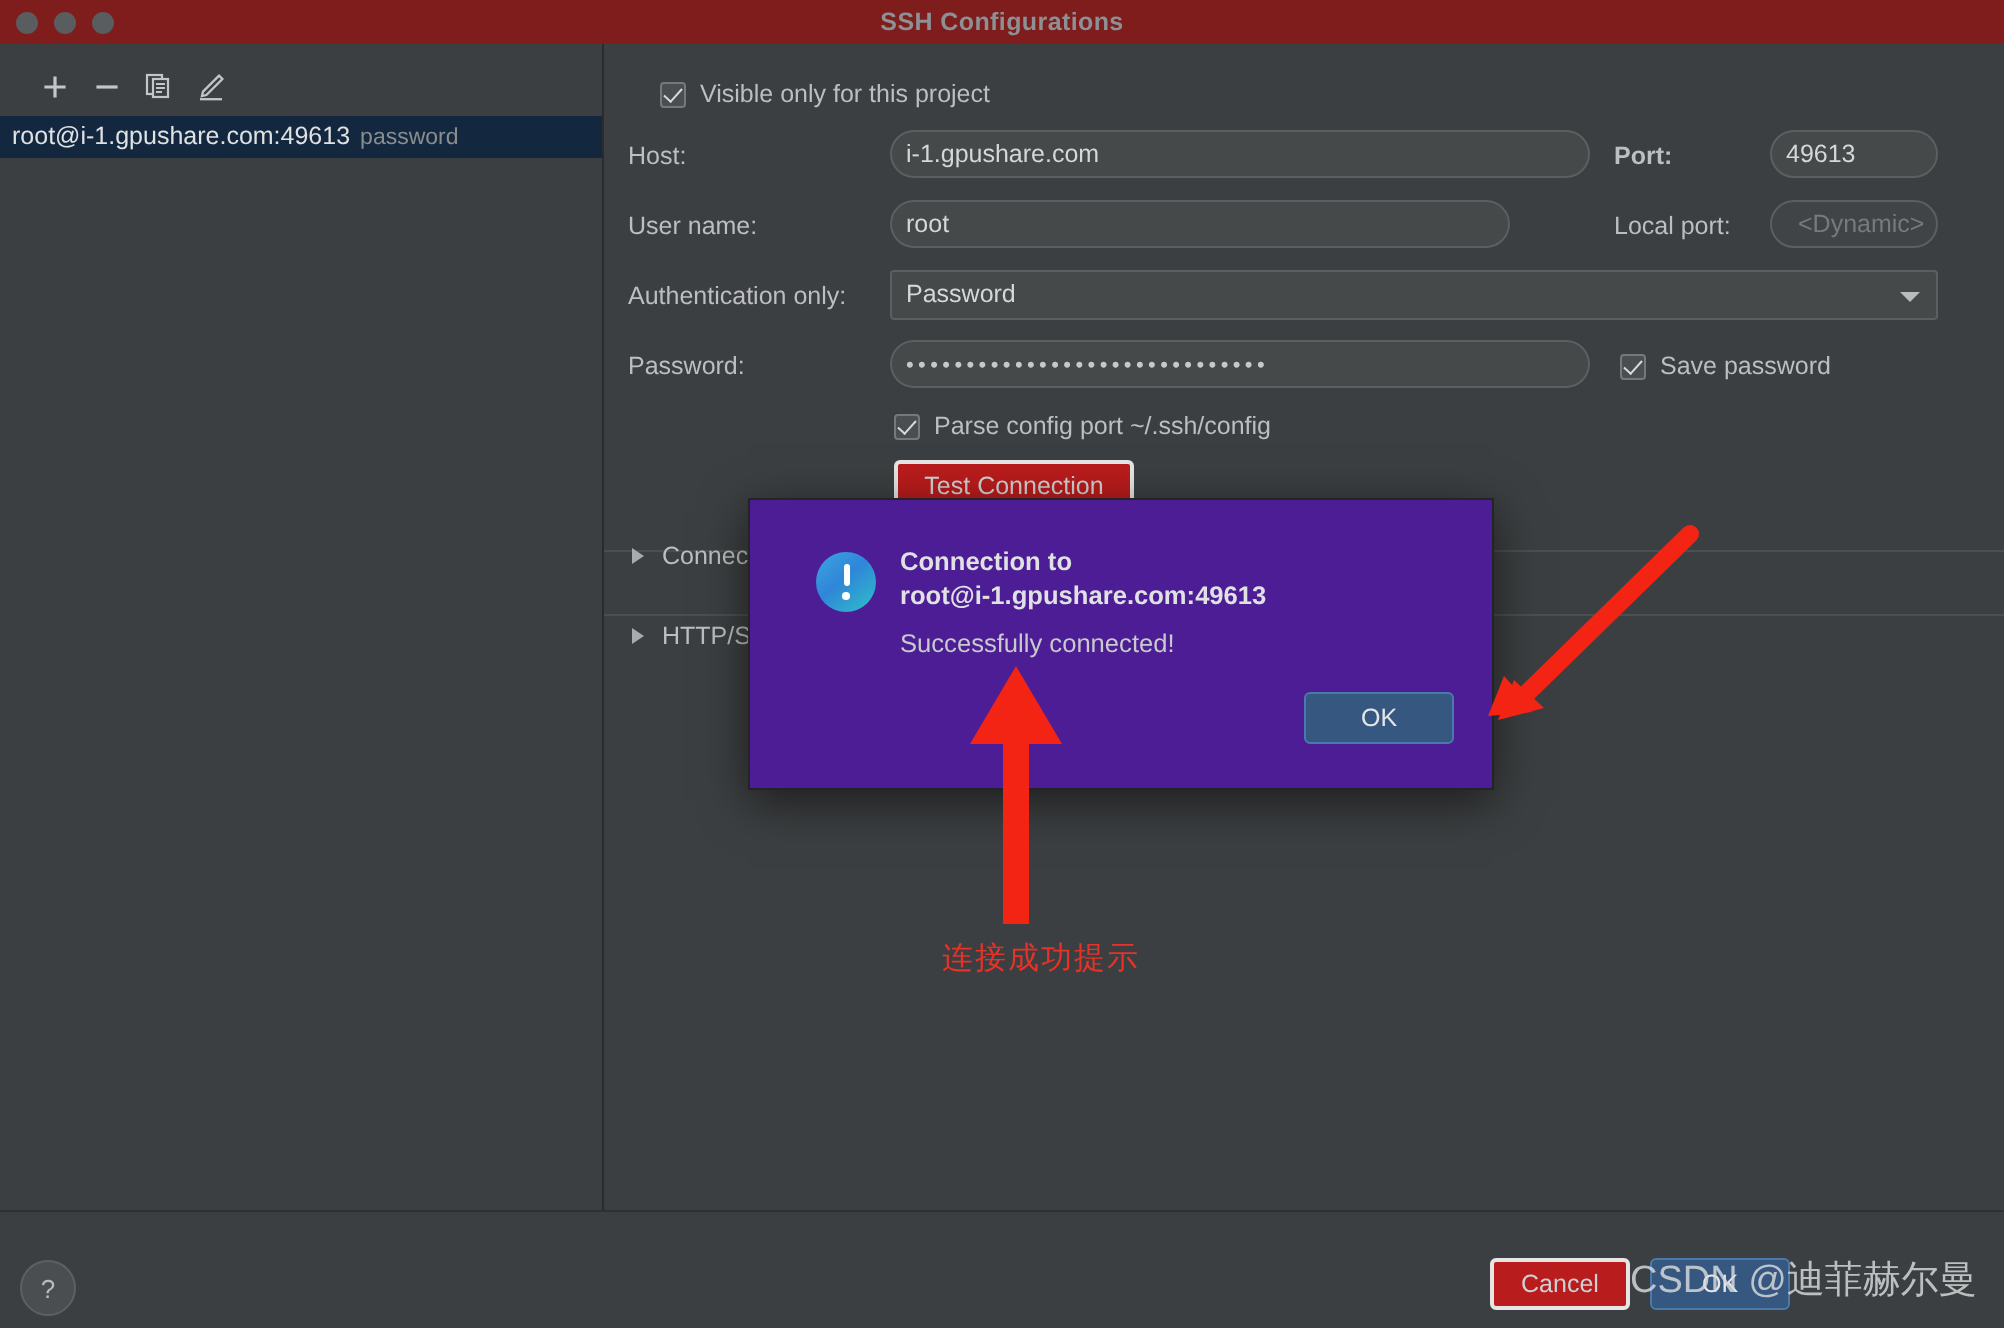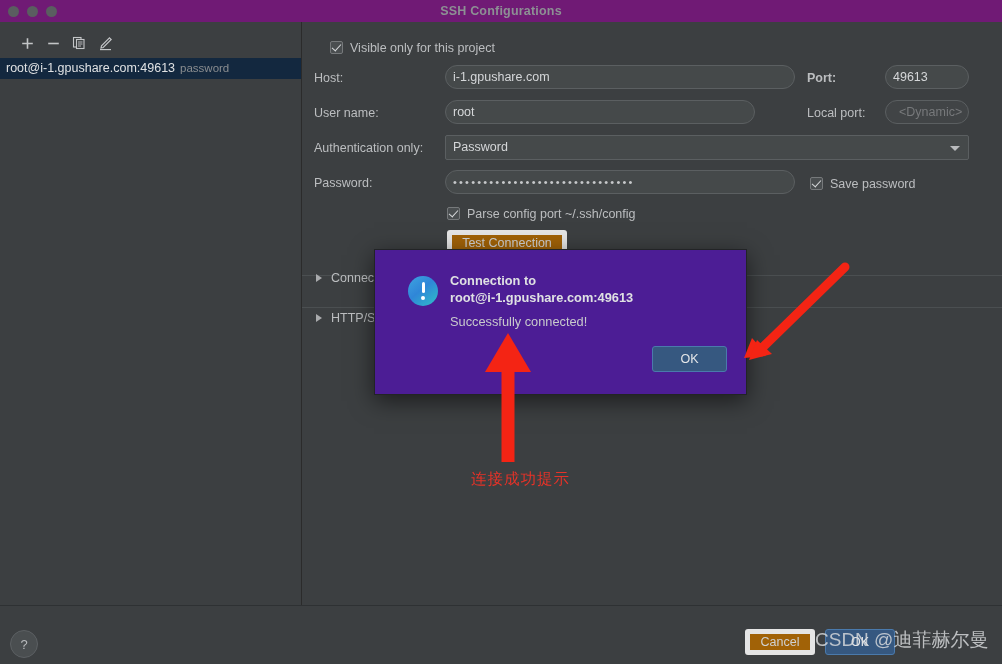--- a/index.html
+++ b/index.html
@@ -10,21 +10,21 @@
     color:#bbbbbb;
     -webkit-font-smoothing:antialiased;
     overflow:hidden;
     position:relative;
   }
   #app{position:absolute;inset:0;width:1002px;height:664px;overflow:hidden;}
 
   
   .titlebar{
     position:absolute;left:0;top:0;width:1002px;height:22px;
-    background:#701a75;
+    background:#7f1d1d;
     border-bottom:5px solid #a3a3a3;
   }
   .traffic{position:absolute;top:6px;left:8px;display:flex;gap:8px;}
   .dot{width:11px;height:11px;border-radius:50%;background:#5a5d60;}
   .titlebar-title{
     position:absolute;left:0;top:0;width:1002px;height:22px;
     line-height:22px;text-align:center;
     font-size:12.5px;font-weight:bold;color:#8d9094;
     letter-spacing:.2px;
   }
@@ -107,22 +107,22 @@
   .chk .box::after{
     content:"";position:absolute;
     left:3px;top:0px;width:4px;height:8px;
     border:solid #d7d9db;border-width:0 1.6px 1.6px 0;
     transform:rotate(42deg);
   }
 
   
   .btn{
     box-sizing:border-box;
-    background:#a16207;
-    border:5px solid #e5e5e5;
+    background:#b91c1c;
+    border:2px solid #e5e5e5;
     border-radius:3px;
     font-size:12.5px;color:#cfd1d3;
     display:flex;align-items:center;justify-content:center;
     height:26px;
   }
   .btn.primary{
     background:#365880;border:1px solid #4a7aac;color:#e4e6e8;
   }
 
   .pw-dots{

